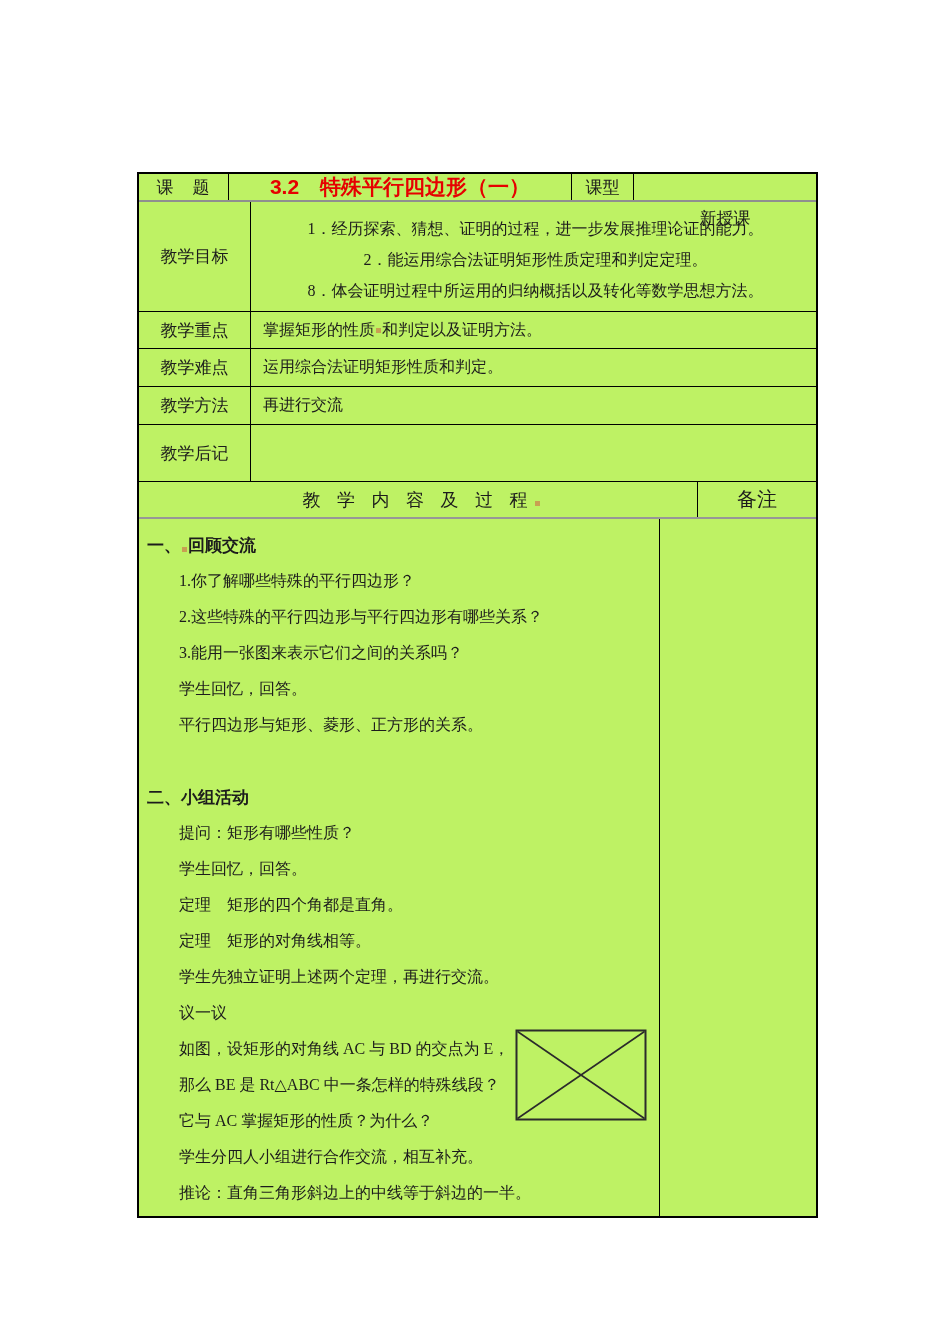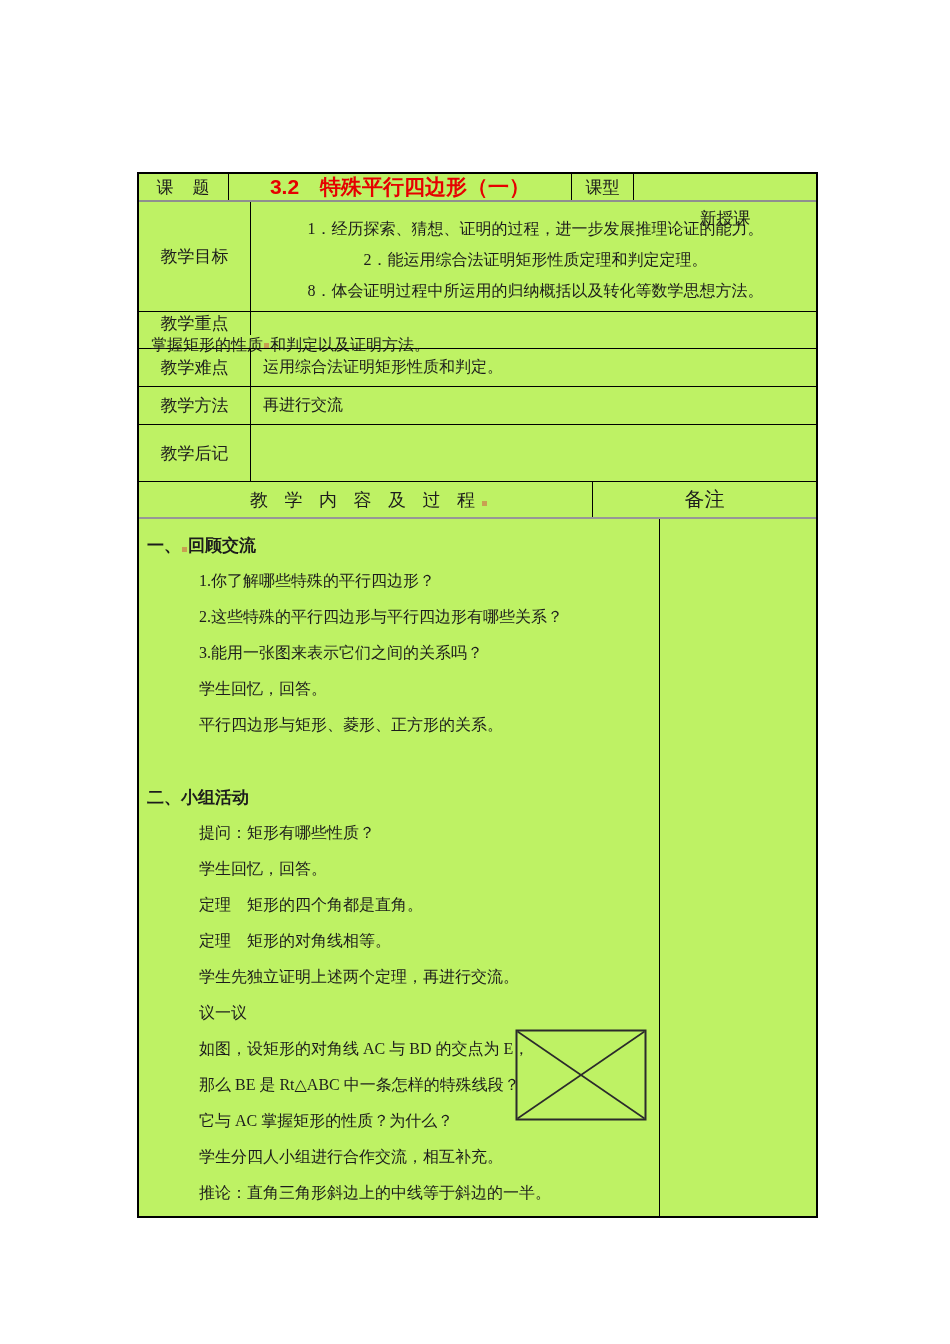--- a/index.html
+++ b/index.html
@@ -34,46 +34,46 @@
   }
   .cell-type-label { width: 62px; justify-content: center; font-size: 17px; }
   .cell-type-value { flex: 1; justify-content: center; font-size: 17px; margin-top: 44px; }
 
   
   .label-cell { width: 112px; justify-content: center; font-size: 17px; }
   .value-cell { flex: 1; padding-left: 12px; font-size: 16px; }
   .row-goals { height: 110px; }
   .goals-cell { flex: 1; display: flex; flex-direction: column; justify-content: space-around; padding: 12px 8px 4px 12px; font-size: 16px; }
   .goals-cell p { margin: 0; }
-  .row-focus { height: 37px; flex-direction: column; }
+  .row-focus { height: 37px; }
   .row-difficulty { height: 38px; }
   .row-method { height: 38px; }
   .row-postscript { height: 57px; }
 
   
   .row-process-header { height: 37px; border-bottom: 2px solid #979797; }
-  .process-title-cell { width: 454px; justify-content: center; font-size: 18px; letter-spacing: 6px; padding-left: 7px; }
+  .process-title-cell { width: 559px; justify-content: center; font-size: 18px; letter-spacing: 6px; padding-left: 7px; }
   .remark-cell { flex: 1; justify-content: center; font-size: 20px; text-align: center; }
 
   
   .row-content { height: 697px; align-items: stretch; }
   .content-cell { width: 521px; position: relative; display: block; padding-top: 8px; }
   .remark-body { flex: 1; }
 
   .content-cell p, .content-cell h3 {
     margin: 0; height: 36px; display: flex; align-items: center;
     font-size: 16px; font-weight: normal; white-space: nowrap;
   }
   .sec-title {
     padding-left: 8px;
     font-family: "Liberation Sans", "DejaVu Sans", sans-serif;
     font-weight: bold !important; font-size: 17px !important;
   }
   .sec-title * { font-weight: bold; }
-  .indent { padding-left: 60px; }
+  .indent { padding-left: 40px; }
   .spacer { height: 36px; }
 
   
   .dot {
     display: inline-block; width: 5px; height: 5px;
     background: #c8a052; margin: 8px 1px 0 1px; align-self: center;
   }
   .dot-inline { vertical-align: baseline; margin: 0 1px; }
 
   

